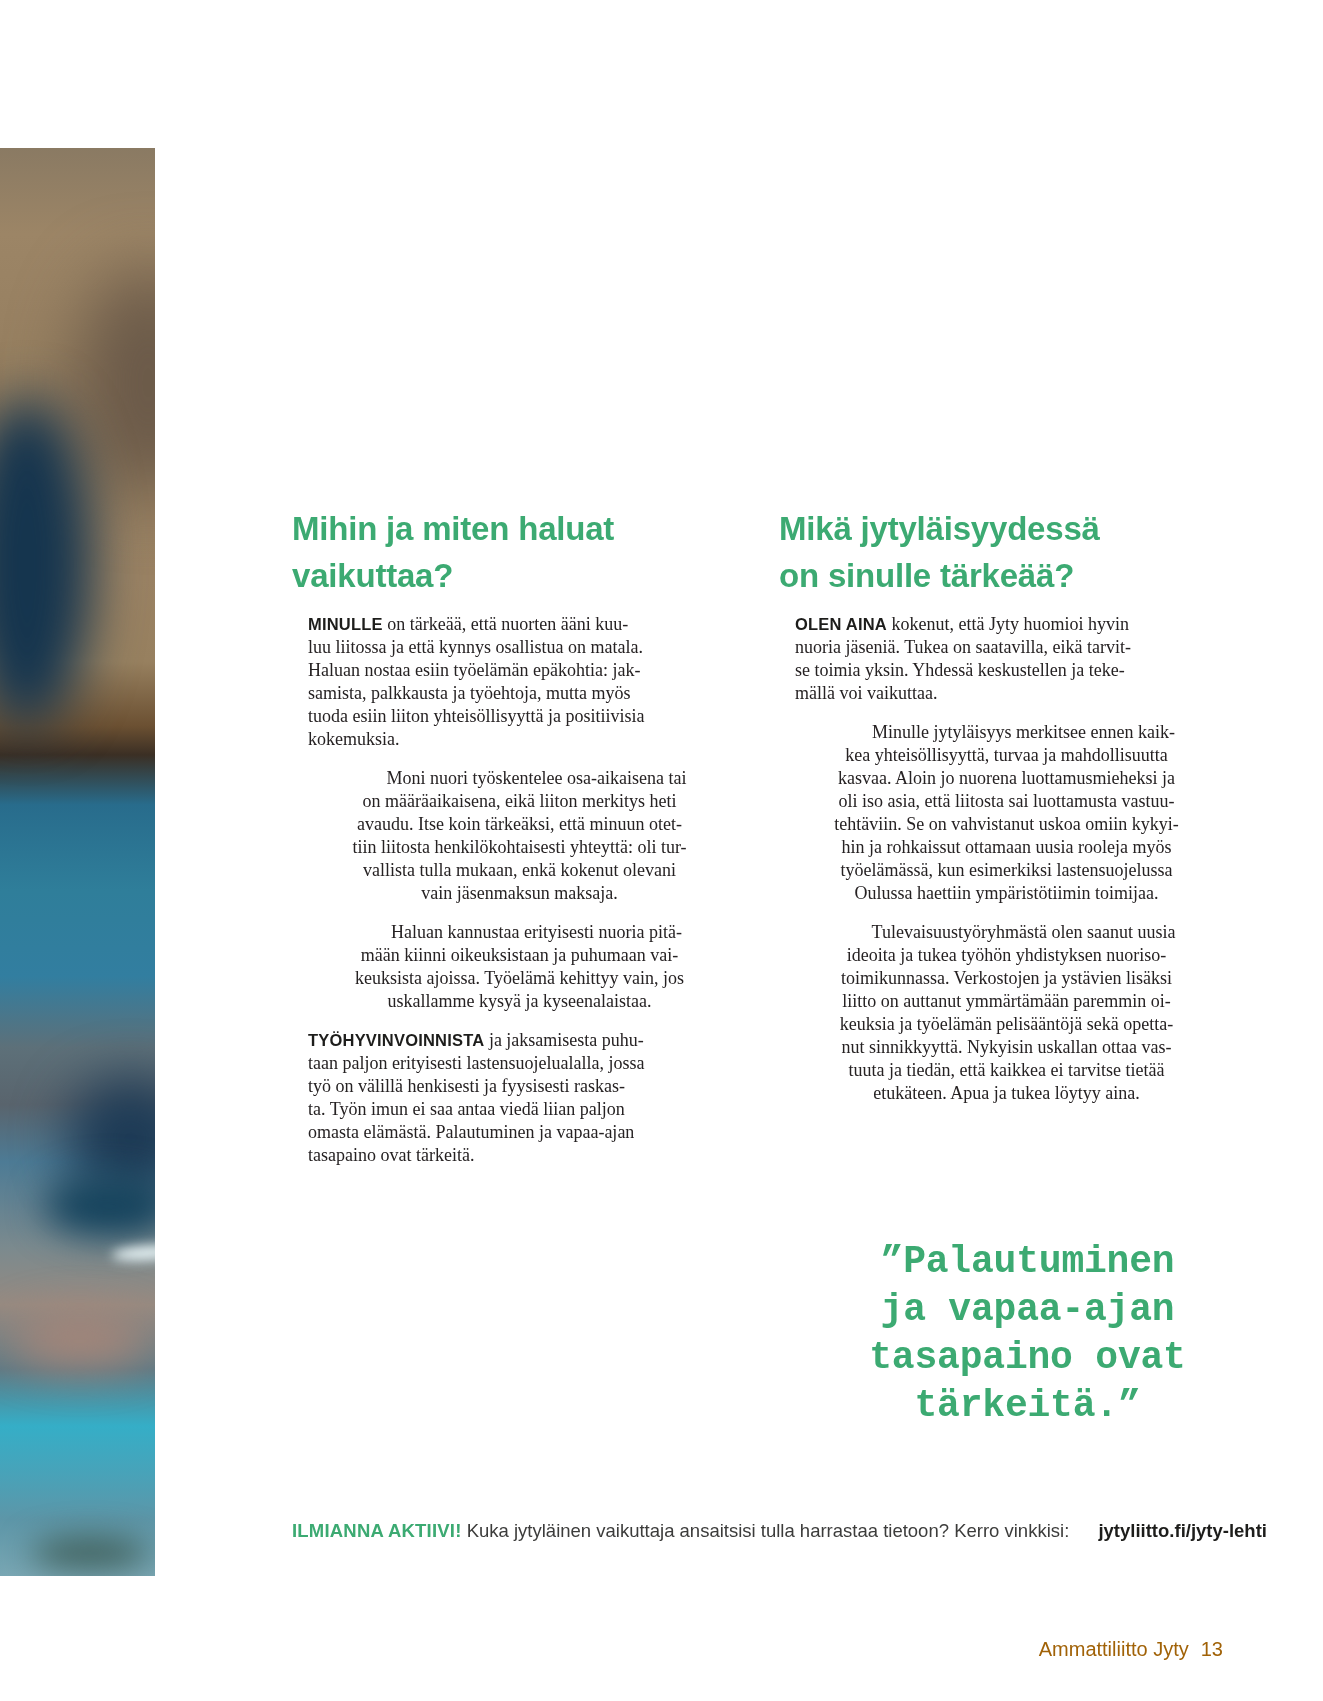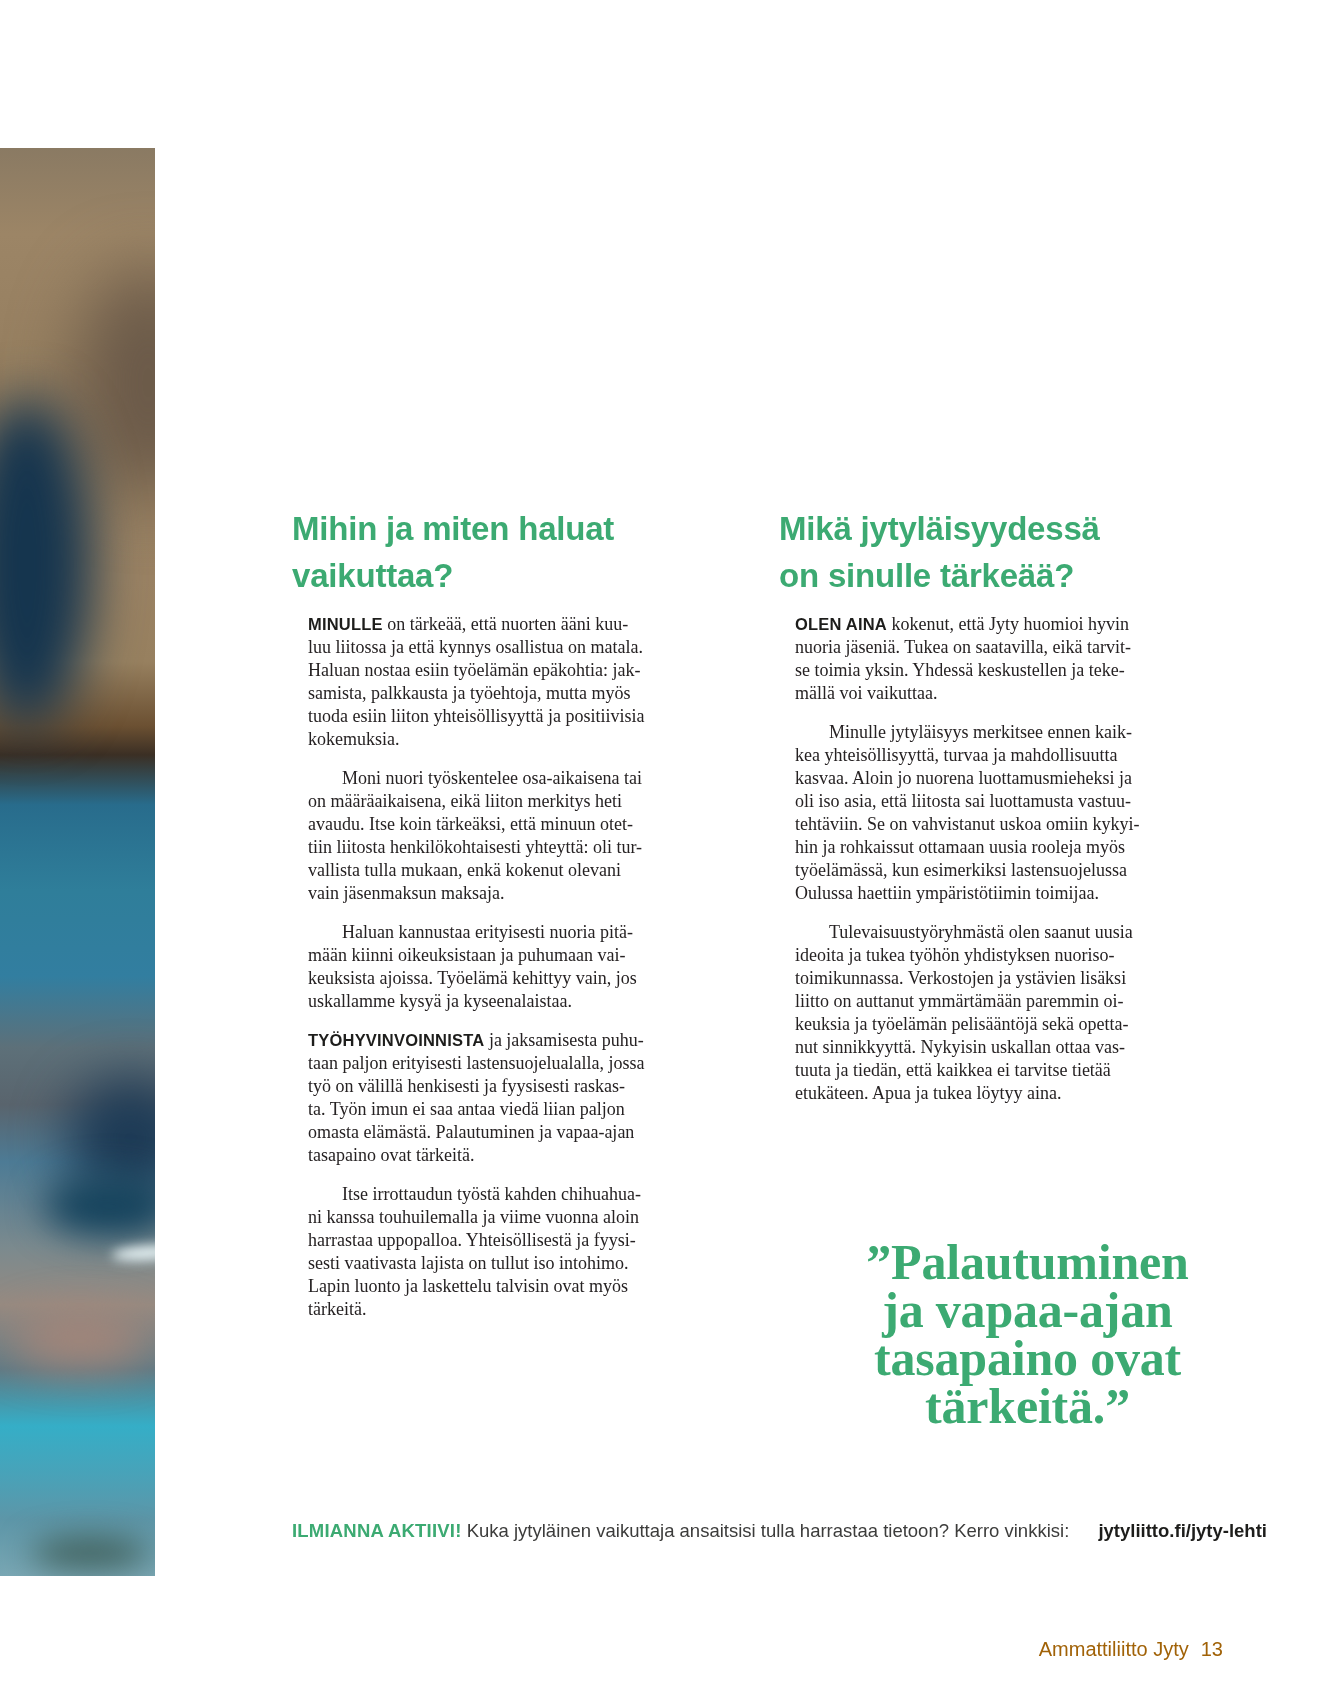--- a/index.html
+++ b/index.html
@@ -33,31 +33,31 @@
     margin:0;font-family:"Liberation Sans",sans-serif;font-weight:bold;
     font-size:33px;line-height:47px;letter-spacing:-0.2px;color:#3caa72;
     white-space:pre-line;
   }
   .section-heading.later{margin-top:56px;}
   .body-par{
     margin:16px;font-family:"Liberation Serif",serif;font-size:18px;line-height:23px;
     white-space:pre-line;color:#262223;
   }
   .body-par.first{margin-top:14px;}
-  .body-par.indent{text-indent:34px;}
+  .body-par.indent{text-indent:34px;text-align:center;}
   .lead-in{
     font-family:"Liberation Sans",sans-serif;font-weight:bold;font-size:16.5px;
     letter-spacing:0.2px;color:#1d1d1b;
   }
 
   
   .pull-quote{
     position:absolute;left:800px;top:1238px;width:455px;text-align:center;
-    font-family:Liberation Serif, serif;font-weight:bold;
-    font-size:50px;line-height:48px;color:#3caa72;white-space:pre-line;letter-spacing:-0.2px;
+    font-family:Liberation Mono, monospace;font-weight:bold;
+    font-size:38px;line-height:48px;color:#3caa72;white-space:pre-line;letter-spacing:-0.2px;
   }
 
   
   .callout{
     position:absolute;left:292px;top:1518px;width:1000px;white-space:nowrap;
     font-family:"Liberation Sans",sans-serif;font-size:18.5px;line-height:26px;color:#3c3c3b;
   }
   .callout-label{font-weight:bold;color:#3caa72;letter-spacing:0.2px;}
   .callout-link{font-weight:bold;color:#1d1d1b;text-decoration:none;margin-left:24px;}
 
@@ -100,26 +100,20 @@
   <p class="body-par indent">Haluan kannustaa erityisesti nuoria pitä-
 mään kiinni oikeuksistaan ja puhumaan vai-
 keuksista ajoissa. Työelämä kehittyy vain, jos
 uskallamme kysyä ja kyseenalaistaa.</p>
   <p class="body-par first"><span class="lead-in">TYÖHYVINVOINNISTA</span> <span>ja jaksamisesta puhu-
 taan paljon erityisesti lastensuojelualalla, jossa
 työ on välillä henkisesti ja fyysisesti raskas-
 ta. Työn imun ei saa antaa viedä liian paljon
 omasta elämästä. Palautuminen ja vapaa-ajan
 tasapaino ovat tärkeitä.</span></p>
-  <p class="body-par indent">Itse irrottaudun työstä kahden chihuahua-
-ni kanssa touhuilemalla ja viime vuonna aloin
-harrastaa uppopalloa. Yhteisöllisestä ja fyysi-
-sesti vaativasta lajista on tullut iso intohimo.
-Lapin luonto ja laskettelu talvisin ovat myös
-tärkeitä.</p>
 </div>
 
 <div class="column column-2">
   <h2 class="section-heading">Mikä jytyläisyydessä
 on sinulle tärkeää?</h2>
   <p class="body-par first"><span class="lead-in">OLEN AINA</span> <span>kokenut, että Jyty huomioi hyvin
 nuoria jäseniä. Tukea on saatavilla, eikä tarvit-
 se toimia yksin. Yhdessä keskustellen ja teke-
 mällä voi vaikuttaa.</span></p>
   <p class="body-par indent">Minulle jytyläisyys merkitsee ennen kaik-

